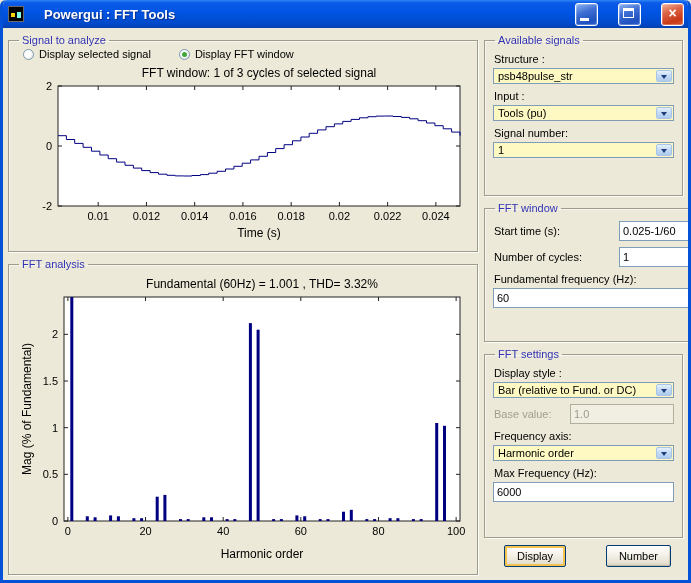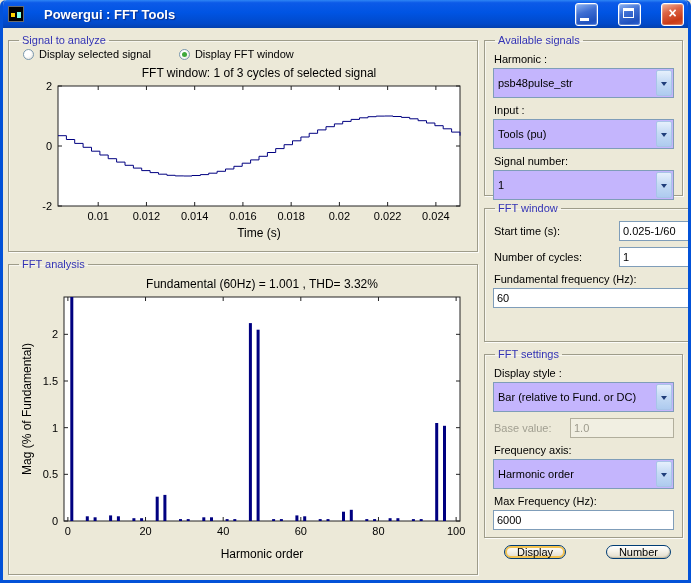--- a/index.html
+++ b/index.html
@@ -45,40 +45,40 @@
 
   svg.chart{display:block;margin:0 auto;}
   svg text{font-family:"Liberation Sans",sans-serif;fill:#000;}
   svg .tick{font-size:11px;}
   svg .ctitle{font-size:12px;}
   svg .clabel{font-size:12px;}
 
   .lbl{font-size:11px;margin:6px 0 3px 1px;color:#000;}
   .lbl.disabled{color:#A19F91;}
 
-  .combo{position:relative;height:30px;background:#c4b5fd;border:1px solid #7F9DB9;box-sizing:border-box;
+  .combo{position:relative;height:16px;background:#fef9c3;border:1px solid #7F9DB9;box-sizing:border-box;
     font-size:11px;display:flex;align-items:center;padding:0 18px 0 4px;cursor:default;}
   .combo .val{flex:1;overflow:hidden;white-space:nowrap;}
   .combo .arrow{position:absolute;right:1px;top:1px;bottom:1px;width:16px;border-radius:2px;
     background:linear-gradient(#E6F0FC,#C6DBF5 45%,#AECBEF);border:1px solid #A8C4E8;box-sizing:border-box;
     display:flex;align-items:center;justify-content:center;}
   .combo .arrow::after{content:"";width:0;height:0;border:3.5px solid transparent;border-top:4.5px solid #1F3D7A;margin-top:4px;}
 
   .txt{display:block;width:100%;height:20px;box-sizing:border-box;border:1px solid #7F9DB9;
     font:11px "Liberation Sans",sans-serif;padding:0 3px;background:#fff;color:#000;}
   .txt.narrow{width:88px;flex:none;}
   .txt:disabled{background:#F1EFE2;color:#9C9A8C;border-color:#B1AE9C;}
   .row{display:flex;align-items:center;justify-content:space-between;margin-top:6px;}
   .row .lbl{margin:0 0 0 1px;}
   .txt.base{width:104px;flex:none;}
 
   #buttons-row{position:absolute;left:481px;top:517px;width:199px;display:flex;
     justify-content:space-between;box-sizing:border-box;padding:0 12px 0 20px;}
-  .xpbtn{height:14px;min-width:62px;padding:0 12px;font:11px "Liberation Sans",sans-serif;
-    border:1px solid #003C74;border-radius:8px;cursor:default;
+  .xpbtn{height:22px;min-width:62px;padding:0 12px;font:11px "Liberation Sans",sans-serif;
+    border:1px solid #003C74;border-radius:2px;cursor:default;
     background:linear-gradient(#FFFFFF,#F4F1E8 45%,#E6E1D2 85%,#D8D0BE);
     box-shadow:inset -1px -1px 1px rgba(150,140,110,.35);}
   .xpbtn.default{box-shadow:inset 0 0 0 2px #F3C24F, inset -1px -1px 1px rgba(150,140,110,.2);}
 </style>
 </head>
 <body>
 
 <div class="window">
 
   <div class="titlebar">
@@ -221,21 +221,21 @@
           <rect x="378.4" y="247.2" width="3" height="2.8" fill="#000080"></rect>
           <rect x="393.9" y="248.1" width="3" height="1.9" fill="#000080"></rect>
           <rect x="401.7" y="248.1" width="3" height="1.9" fill="#000080"></rect>
           <rect x="417.2" y="152.0" width="3" height="98.0" fill="#000080"></rect>
           <rect x="425.0" y="154.8" width="3" height="95.2" fill="#000080"></rect>
         </svg>
     </fieldset>
 
     <fieldset class="group" id="group-available">
       <legend>Available signals</legend>
-      <div class="lbl">Harmonic :</div>
+      <div class="lbl">Structure :</div>
       <div class="combo">
         <span class="val">psb48pulse_str</span>
         <span class="arrow"></span>
       </div>
       <div class="lbl">Input :</div>
       <div class="combo">
         <span class="val">Tools (pu)</span>
         <span class="arrow"></span>
       </div>
       <div class="lbl">Signal number:</div>

